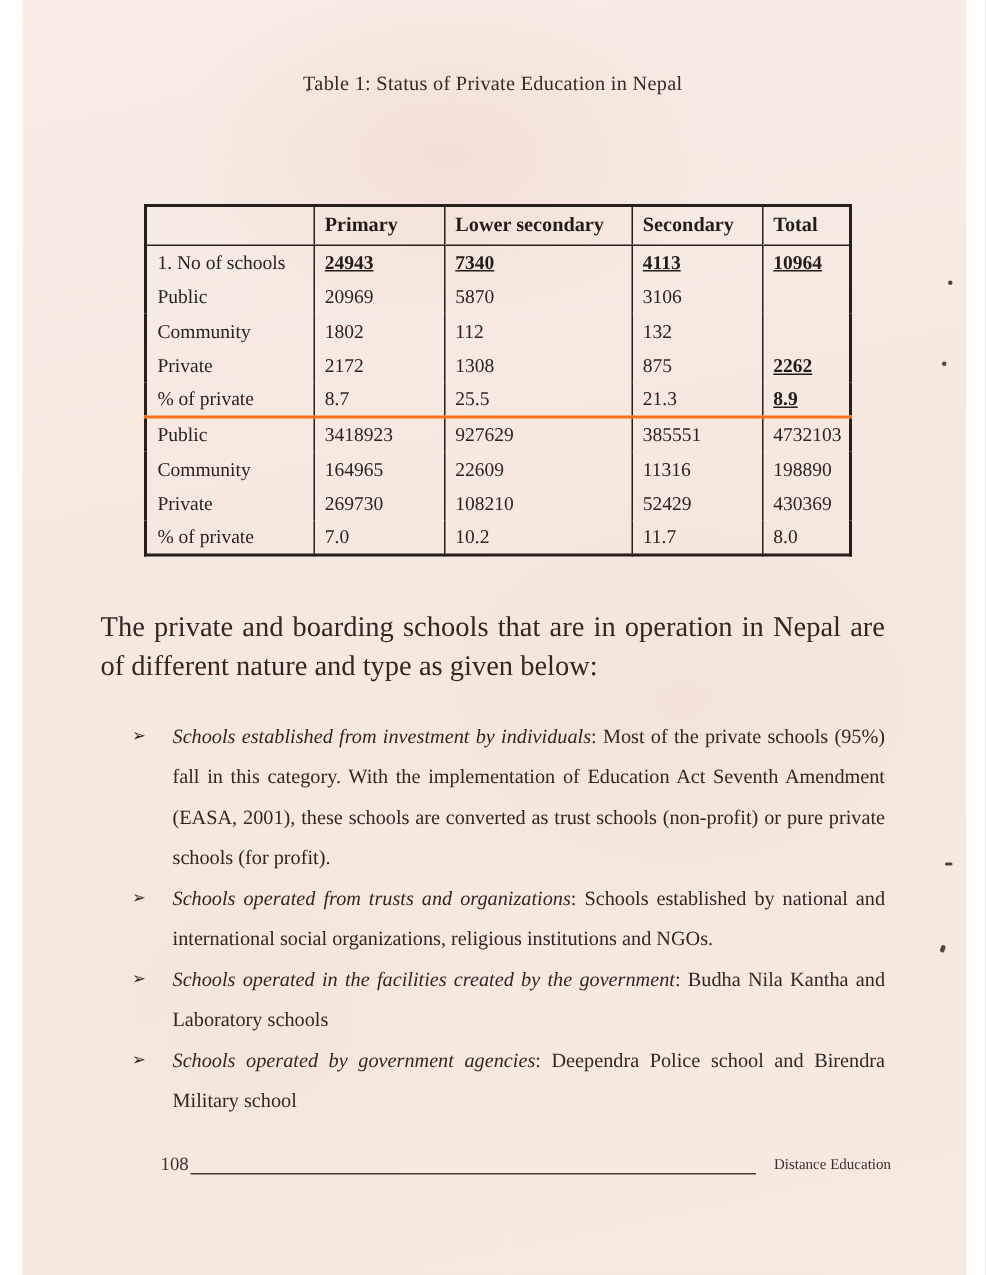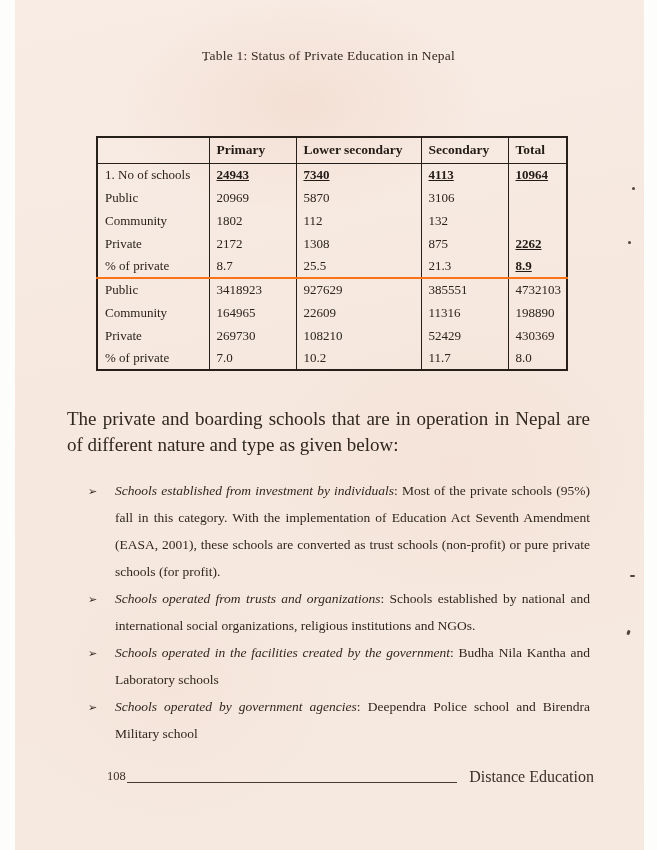--- a/index.html
+++ b/index.html
@@ -108,21 +108,21 @@
     color: #3a312a;
     margin-left: 40px;
   }
   .footer .pagenum { font-size: 12.5px; line-height: 15px; }
   .footer .footer-line {
     flex: 1;
     height: 14px;
     border-bottom: 1.2px solid #453b33;
     margin: 0 12px 1px 1px;
   }
-  .footer .journal { font-size: 16px; line-height: 15px; }
+  .footer .journal { font-size: 10px; line-height: 15px; }
   
   .speck { position: absolute; background: #51443b; border-radius: 50%; }
   .speck.s1 { left: 632px; top: 187px; width: 3px; height: 3px; }
   .speck.s2 { left: 628px; top: 241px; width: 3px; height: 3px; }
   .speck.s3 { left: 630px; top: 575px; width: 5px; height: 2px; border-radius: 1px; }
   .speck.s4 { left: 627px; top: 630px; width: 3px; height: 5px; border-radius: 2px; transform: rotate(20deg); }
   .speck.s5 { left: 204px; top: 59px; width: 2px; height: 2px; opacity: 0.8; }
 </style>
 </head>
 <body>

